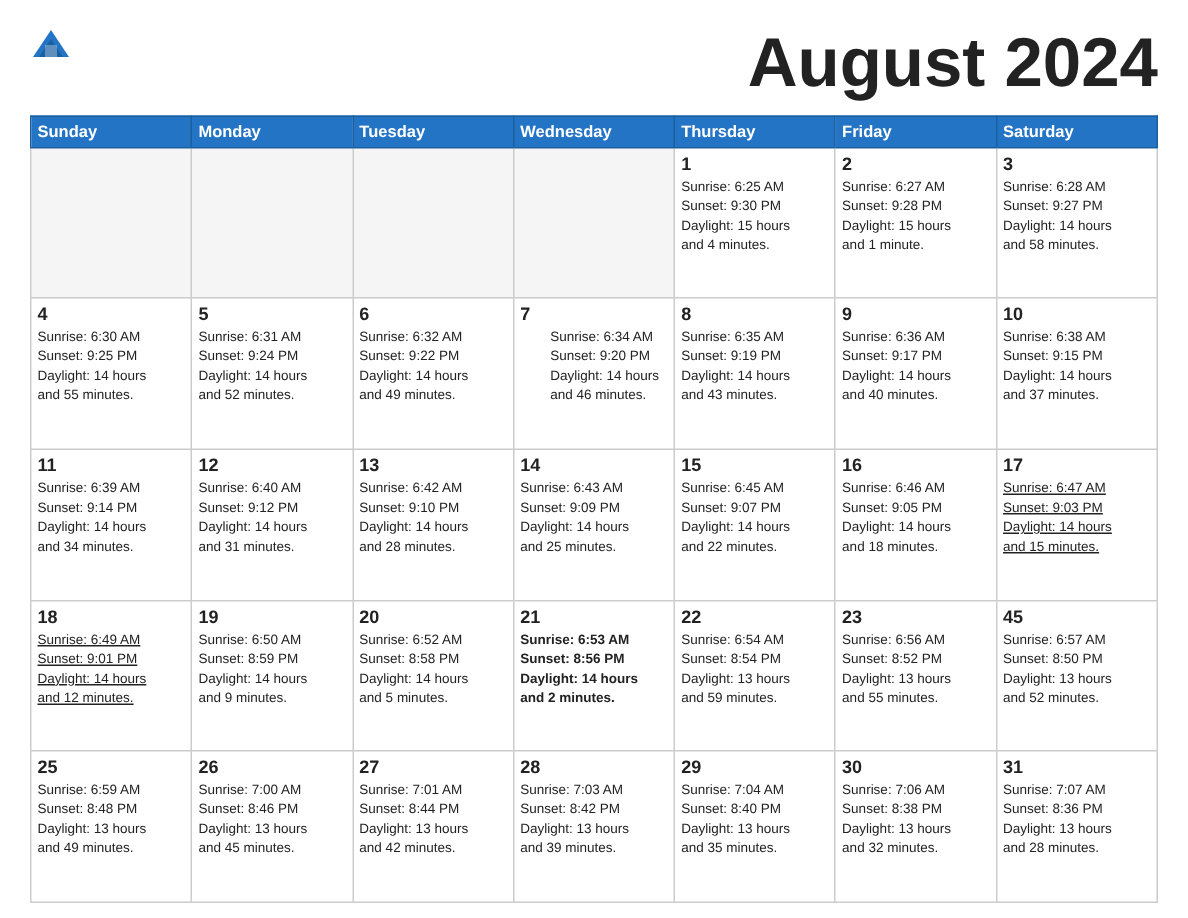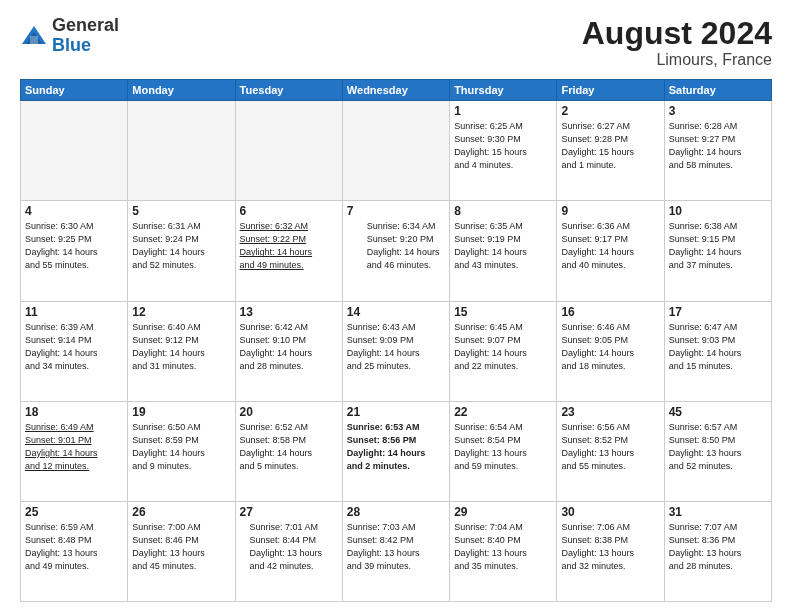--- a/index.html
+++ b/index.html
@@ -44,21 +44,21 @@
       color: #1a6fb5;
     }
     .logo-icon {
       width: 28px;
       height: 28px;
     }
     .title-block {
       text-align: right;
     }
     .month-year {
-      font-size: 32px;
+      font-size: 46px;
       font-weight: bold;
       color: #222;
       line-height: 1.1;
     }
     .location {
       font-size: 16px;
       color: #444;
     }
     .calendar {
       flex: 1;
@@ -109,28 +109,23 @@
 <body>
 
 <div class="page">
   <div class="header">
     <div class="logo">
       <svg class="logo-icon" viewBox="0 0 28 28">
         <polygon points="14,4 26,22 2,22" fill="#2474c5"></polygon>
         <polygon points="14,10 22,22 6,22" fill="#1a5fa0"></polygon>
         <rect x="10" y="14" width="8" height="8" fill="#fff" opacity="0.3"></rect>
       </svg>
-      <div class="logo-text">
-        <span class="logo-general">General</span>
-        <span class="logo-blue">Blue</span>
-      </div>
     </div>
     <div class="title-block">
       <div class="month-year">August 2024</div>
-      <div class="location">Limours, France</div>
     </div>
   </div>
 
   <table class="calendar">
     <thead>
       <tr>
       <th>Sunday</th>
           <th>Monday</th>
           <th>Tuesday</th>
           <th>Wednesday</th>
@@ -177,21 +172,21 @@
           </td>
           <td>
             <span class="day-num">5</span>
             <div class="day-info" style="white-space: pre-line;">Sunrise: 6:31 AM
 Sunset: 9:24 PM
 Daylight: 14 hours
 and 52 minutes.</div>
           </td>
           <td>
             <span class="day-num">6</span>
-            <div class="day-info" style="white-space: pre-line; text-decoration: underline;">Sunrise: 6:32 AM
+            <div class="day-info" style="white-space: pre-line;">Sunrise: 6:32 AM
 Sunset: 9:22 PM
 Daylight: 14 hours
 and 49 minutes.</div>
           </td>
           <td>
             <span class="day-num">7</span>
             <div class="day-info" style="white-space: pre-line; margin-left: 20px;">Sunrise: 6:34 AM
 Sunset: 9:20 PM
 Daylight: 14 hours
 and 46 minutes.</div>
@@ -256,21 +251,21 @@
           </td>
           <td>
             <span class="day-num">16</span>
             <div class="day-info" style="white-space: pre-line;">Sunrise: 6:46 AM
 Sunset: 9:05 PM
 Daylight: 14 hours
 and 18 minutes.</div>
           </td>
           <td>
             <span class="day-num">17</span>
-            <div class="day-info" style="white-space: pre-line;">Sunrise: 6:47 AM
+            <div class="day-info" style="white-space: pre-line; text-decoration: underline;">Sunrise: 6:47 AM
 Sunset: 9:03 PM
 Daylight: 14 hours
 and 15 minutes.</div>
           </td>
         </tr>
         <tr>
           <td>
             <span class="day-num">18</span>
             <div class="day-info" style="white-space: pre-line; text-decoration: underline;">Sunrise: 6:49 AM
 Sunset: 9:01 PM
@@ -330,21 +325,21 @@
           </td>
           <td>
             <span class="day-num">26</span>
             <div class="day-info" style="white-space: pre-line;">Sunrise: 7:00 AM
 Sunset: 8:46 PM
 Daylight: 13 hours
 and 45 minutes.</div>
           </td>
           <td>
             <span class="day-num">27</span>
-            <div class="day-info" style="white-space: pre-line; margin-left: 10px;">Sunrise: 7:01 AM
+            <div class="day-info" style="white-space: pre-line;">Sunrise: 7:01 AM
 Sunset: 8:44 PM
 Daylight: 13 hours
 and 42 minutes.</div>
           </td>
           <td>
             <span class="day-num">28</span>
             <div class="day-info" style="white-space: pre-line;">Sunrise: 7:03 AM
 Sunset: 8:42 PM
 Daylight: 13 hours
 and 39 minutes.</div>

